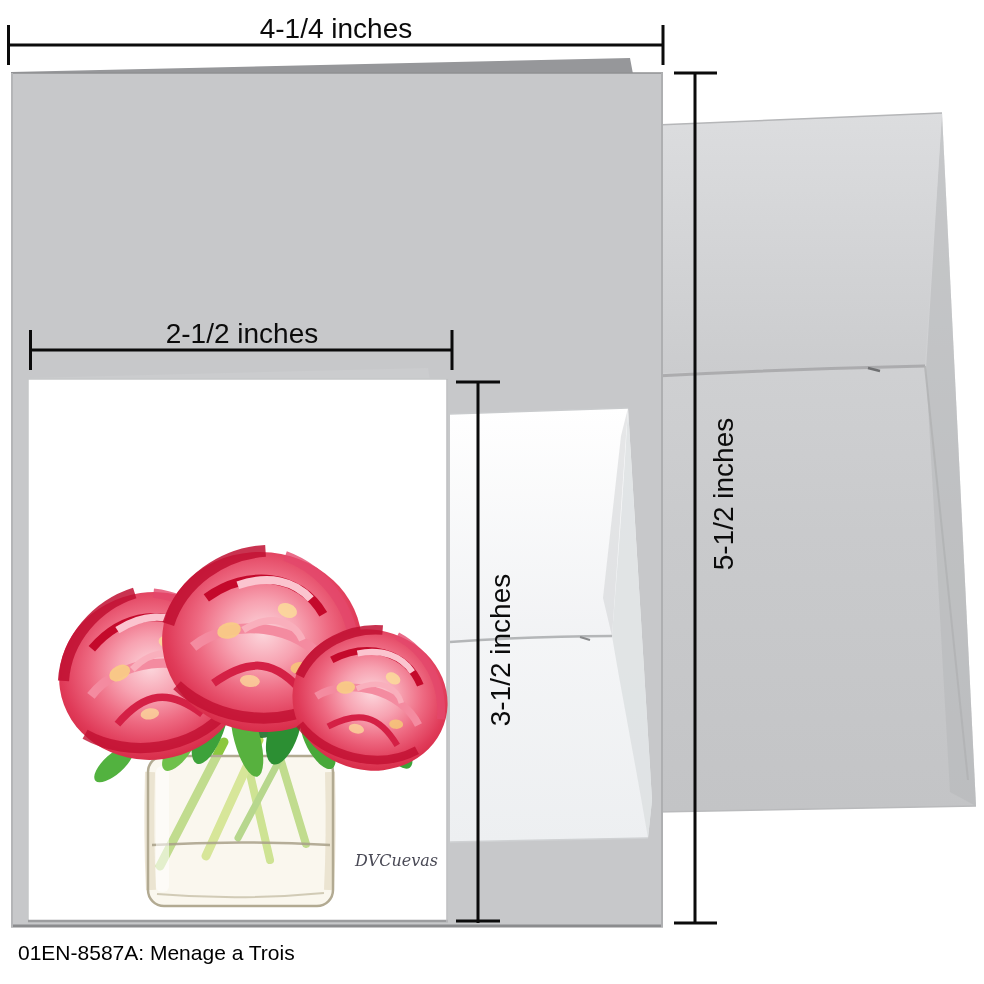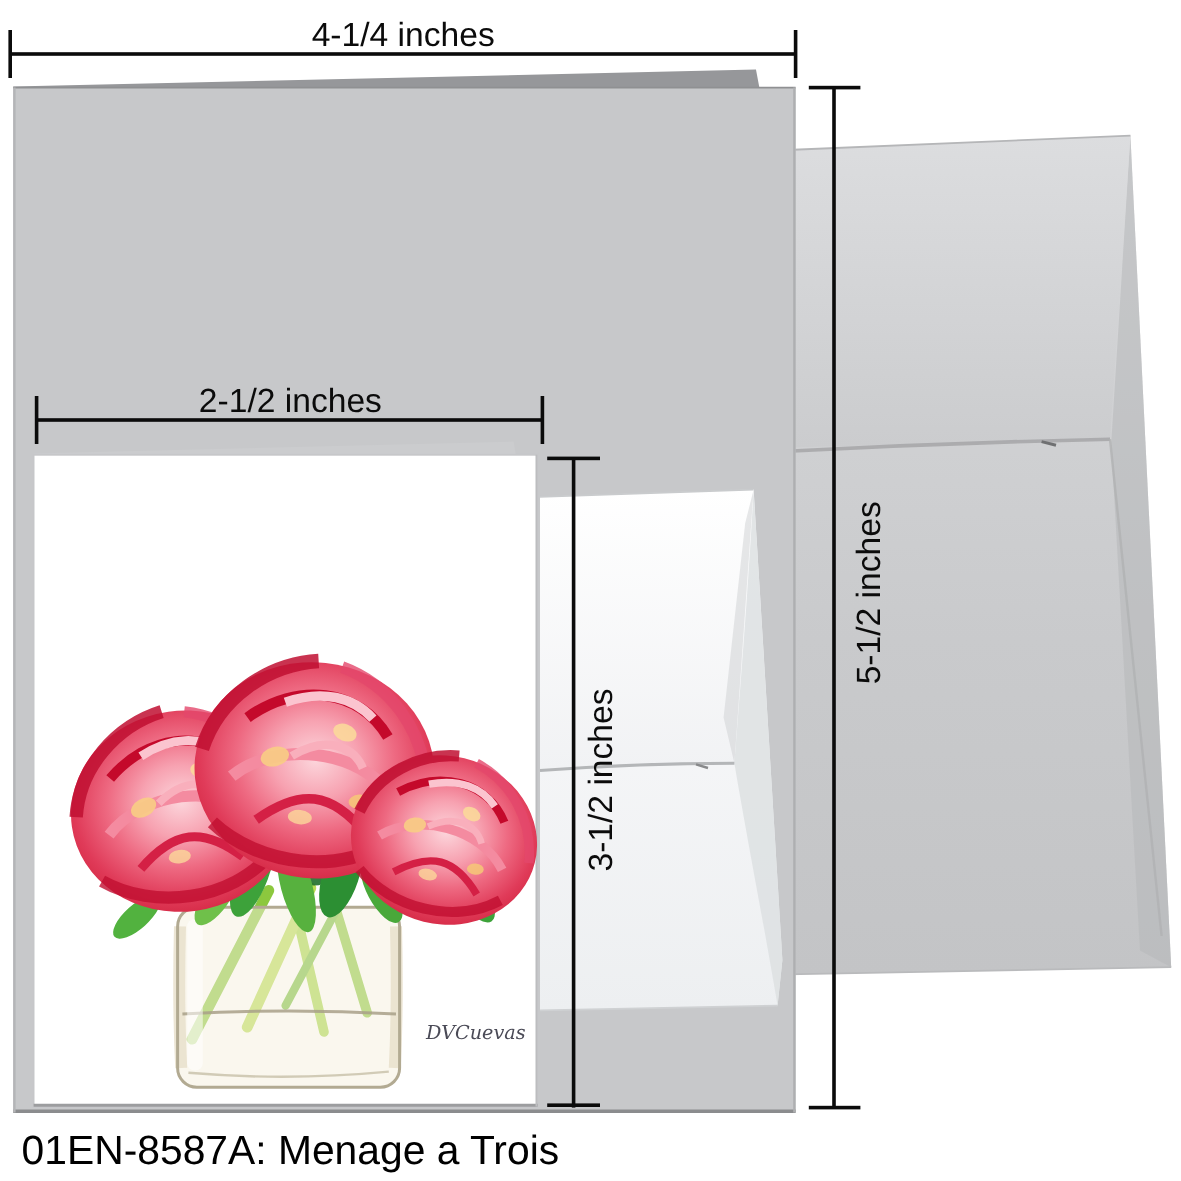--- a/index.html
+++ b/index.html
@@ -1,19 +1,19 @@
 <!DOCTYPE html>
 <html><head>
 <meta charset="utf-8">
 <style>
   html,body{margin:0;padding:0;background:#ffffff;}
   .stage{position:relative;width:984px;height:984px;background:#ffffff;overflow:hidden;
          font-family:"Liberation Sans",sans-serif;}
   .scene{position:absolute;left:0;top:0;width:984px;height:984px;display:block;}
-  .caption{position:absolute;left:18px;top:941px;font-size:34px;line-height:1.1;
+  .caption{position:absolute;left:18px;top:941px;font-size:21px;line-height:1.1;
            color:#000;font-family:"Liberation Sans",sans-serif;}
   .dim-label{font-family:"Liberation Sans",sans-serif;font-size:28px;fill:#0b0b0b;}
   .sig{font-family:"DejaVu Serif",serif;font-style:italic;font-size:16px;fill:#4a4a56;}
 </style>
 </head>
 <body>
 
 <div class="stage">
 
   <svg class="scene" viewBox="0 0 984 984">

